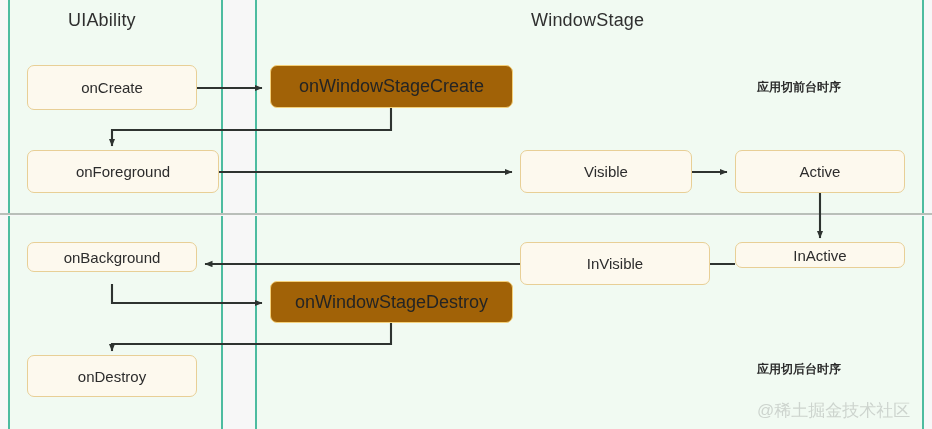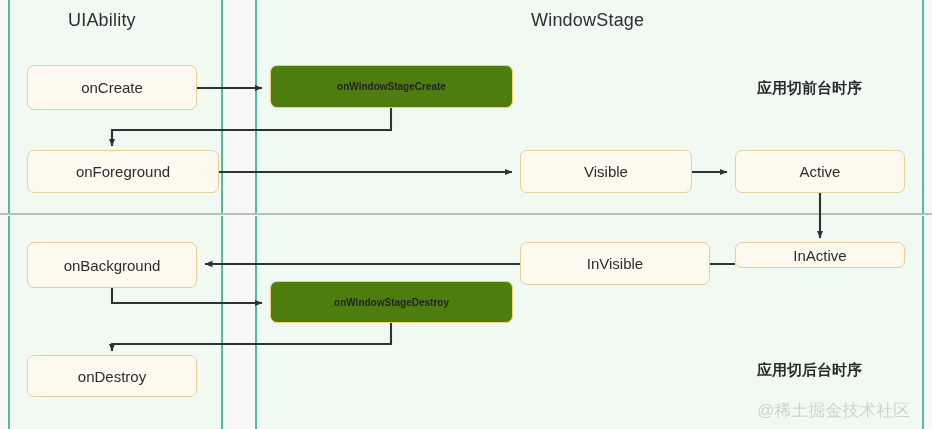--- a/index.html
+++ b/index.html
@@ -60,42 +60,42 @@
     justify-content: center;
     font-size: 15px;
     color: #2c2c2c;
     white-space: nowrap;
   }
   .node.plain {
     background: #fdf9ee;
     border: 1.5px solid #e8cf96;
   }
   .node.accent {
-    background: #4d7c0f;
+    background: #a16207;
     border: 1.5px solid #f4d07a;
-    font-weight: bold;
+    font-weight: normal;
     color: #242424;
-    font-size: 10px;
+    font-size: 18px;
   }
 
   .n-oncreate        { left: 27px;  top: 65px;  width: 170px; height: 45px; }
   .n-onforeground    { left: 27px;  top: 150px; width: 192px; height: 43px; }
-  .n-onbackground    { left: 27px;  top: 242px; width: 170px; height: 46px; }
+  .n-onbackground    { left: 27px;  top: 242px; width: 170px; height: 30px; }
   .n-ondestroy       { left: 27px;  top: 355px; width: 170px; height: 42px; }
   .n-wscreate        { left: 270px; top: 65px;  width: 243px; height: 43px; }
   .n-wsdestroy       { left: 270px; top: 281px; width: 243px; height: 42px; }
   .n-visible         { left: 520px; top: 150px; width: 172px; height: 43px; }
   .n-active          { left: 735px; top: 150px; width: 170px; height: 43px; }
   .n-invisible       { left: 520px; top: 242px; width: 190px; height: 43px; }
   .n-inactive        { left: 735px; top: 242px; width: 170px; height: 26px; }
 
   
   .annotation {
     position: absolute;
-    font-size: 15px;
+    font-size: 12px;
     font-weight: bold;
     color: #2b2b2b;
     white-space: nowrap;
   }
   .ann-foreground { left: 757px; top: 79px;  }
   .ann-background { left: 757px; top: 361px; }
 
   .watermark {
     position: absolute;
     left: 757px;

